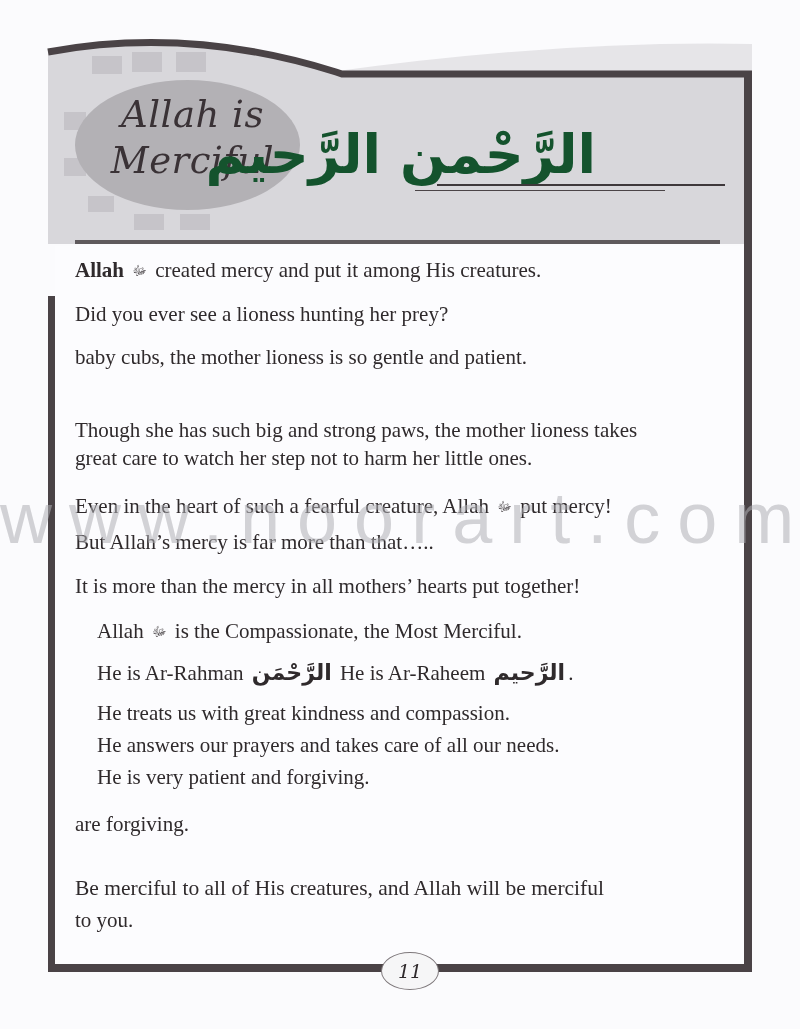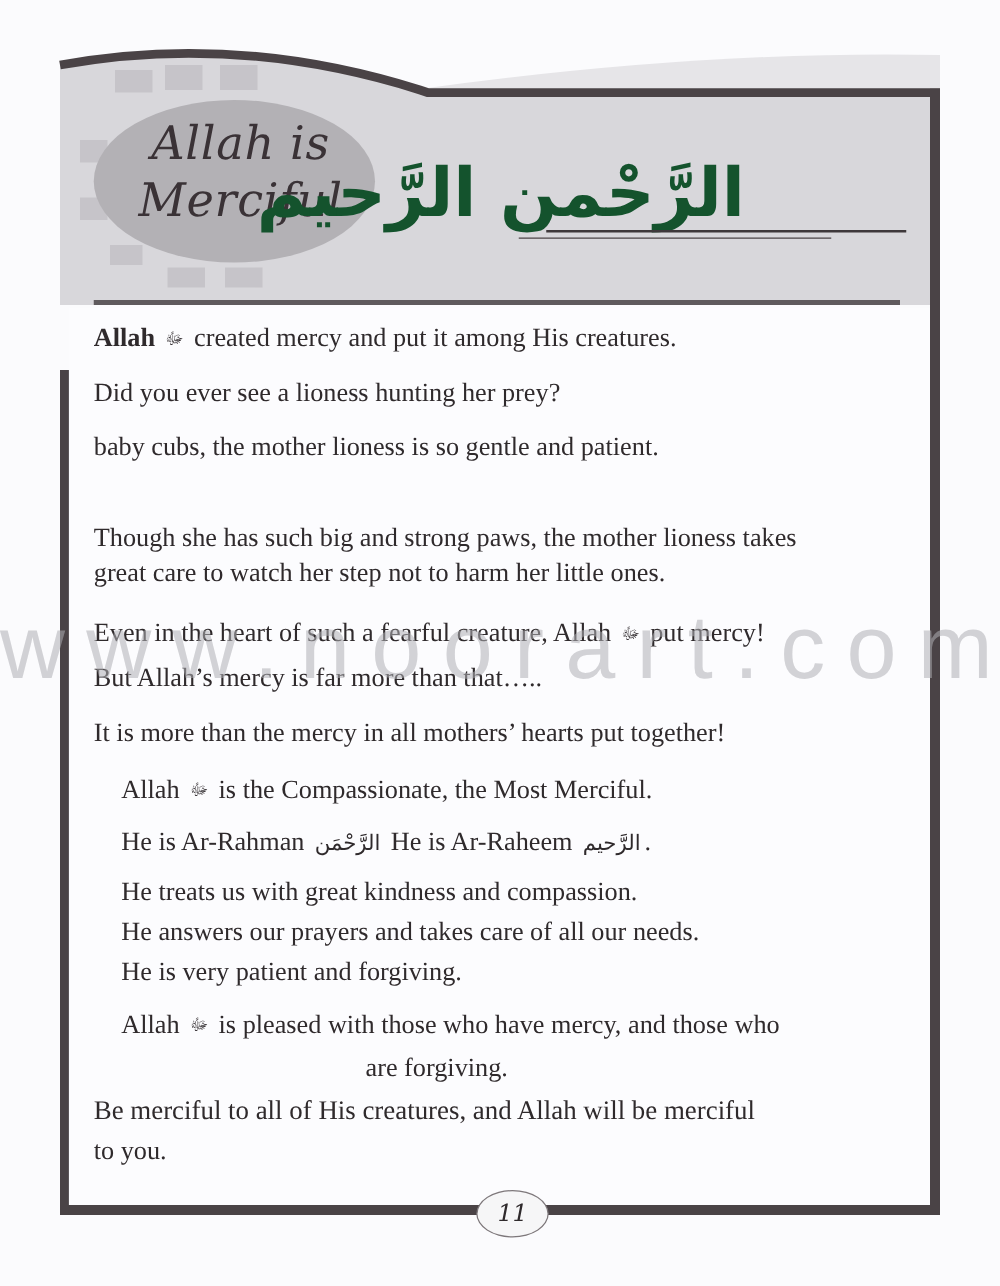--- a/index.html
+++ b/index.html
@@ -49,21 +49,21 @@
       font-family: "Liberation Serif", "DejaVu Serif", serif;
       font-size: 21px; color: #2f2a2c;
     }
     .para { position: absolute; white-space: nowrap; line-height: 28px; }
     .para .bold { font-weight: bold; }
     .honorific {
       display: inline-block; font-family: "DejaVu Sans", sans-serif;
       font-size: 13px; vertical-align: 2px; color: #3a3538; margin: 0 3px;
     }
     .arabic-inline {
-      font-family: "DejaVu Sans", sans-serif; font-weight: normal; font-size: 17px;
+      font-family: "DejaVu Sans", sans-serif; font-weight: bold; font-size: 22px;
       margin: 0 3px;
     }
 
     .watermark {
       position: absolute; left: 0; top: 488px; width: 800px;
       font-family: "Liberation Sans", "DejaVu Sans", sans-serif;
       font-size: 72px; letter-spacing: 17px;
       color: rgba(175, 175, 180, 0.55);
       white-space: nowrap; line-height: 60px;
       text-indent: 0px;
@@ -168,25 +168,20 @@
       <span class="arabic-inline">الرَّحْمَن</span>
       <span>He is Ar-Raheem</span>
       <span class="arabic-inline">الرَّحيم</span><span>.</span>
     </div>
 
     <div class="para" style="left:97px; top:699px;text-align:center;">He treats us with great kindness and compassion.</div>
     <div class="para" style="left:97px; top:731px;">He answers our prayers and takes care of all our needs.</div>
     <div class="para" style="left:97px; top:763px;">He is very patient and forgiving.</div>
 
     <div class="para" style="left:75px; top:805px;">
-      <div style="padding-left:22px;">
-        <span>Allah</span>
-        <span class="honorific">ﷻ</span>
-        <span>is pleased with those who have mercy, and those who</span>
-      </div>
       <div style="margin-top:5px;text-align:center;">are forgiving.</div>
     </div>
 
     <div class="para" style="left:75px; top:874px;">
       <div style="font-size:21.5px;">Be merciful to all of His creatures, and Allah will be merciful</div>
       <div style="margin-top:4px;">to you.</div>
     </div>
   </div>
 
   <div class="watermark">www.noorart.com</div>

